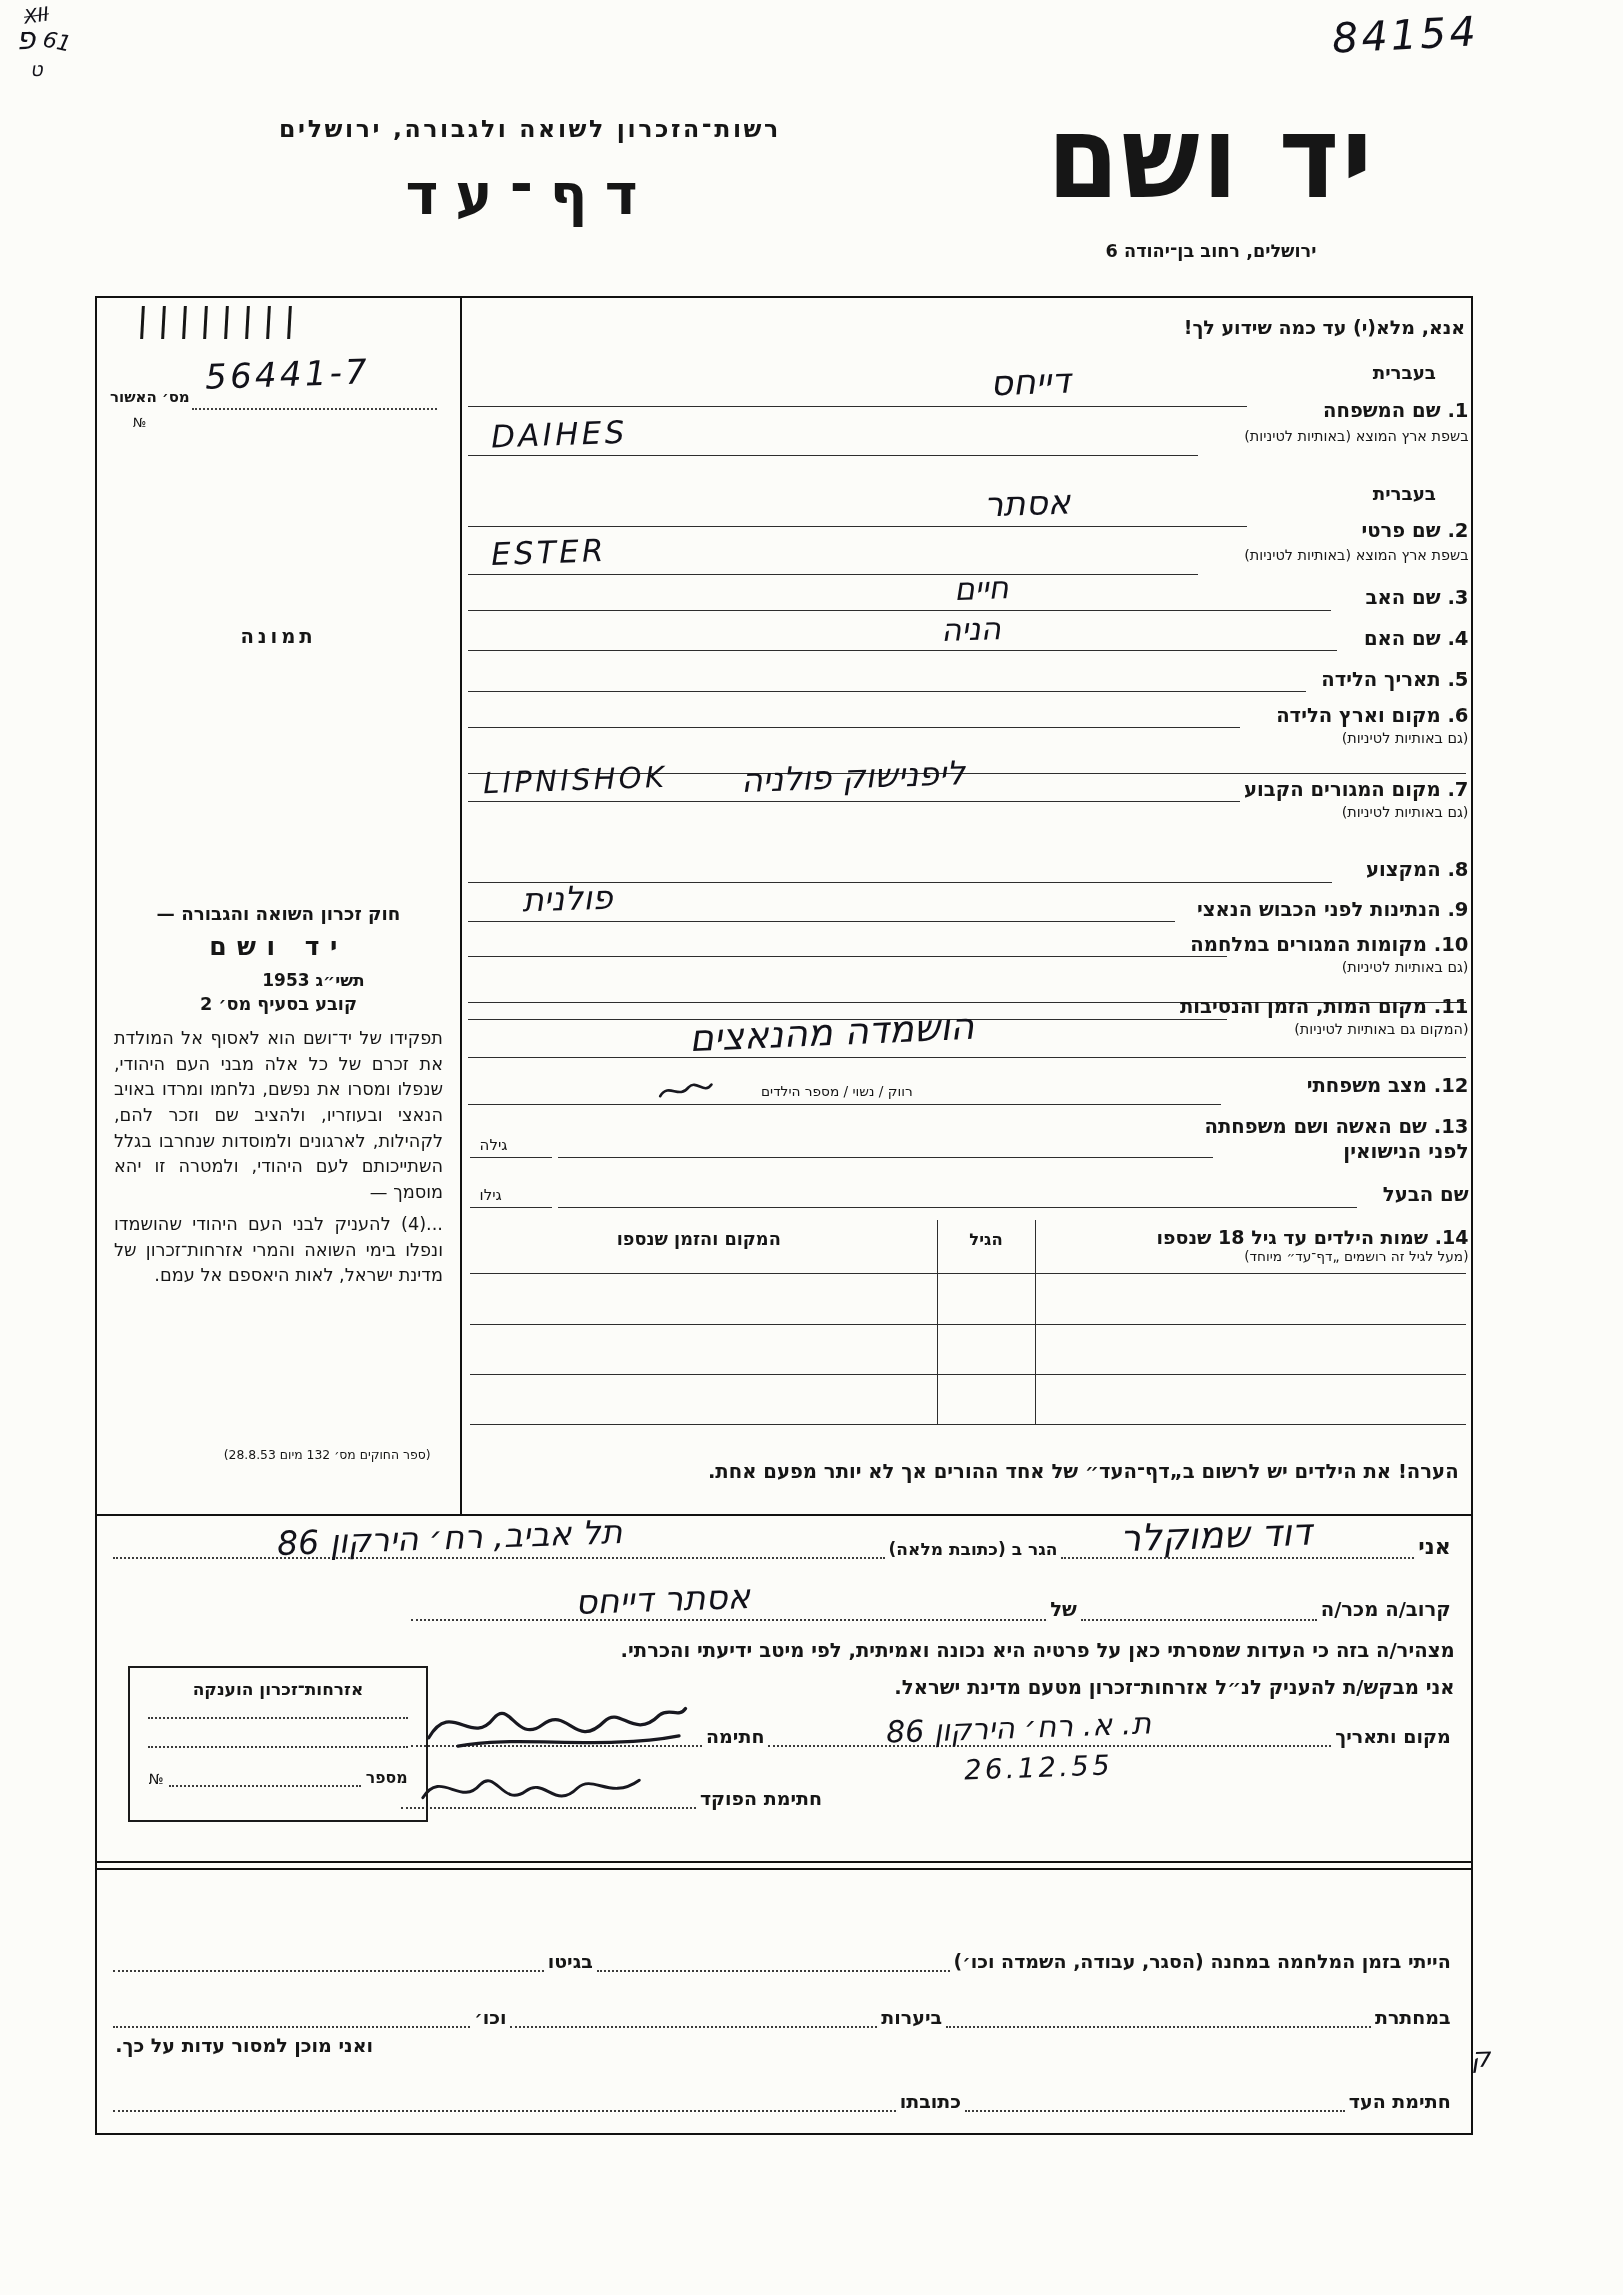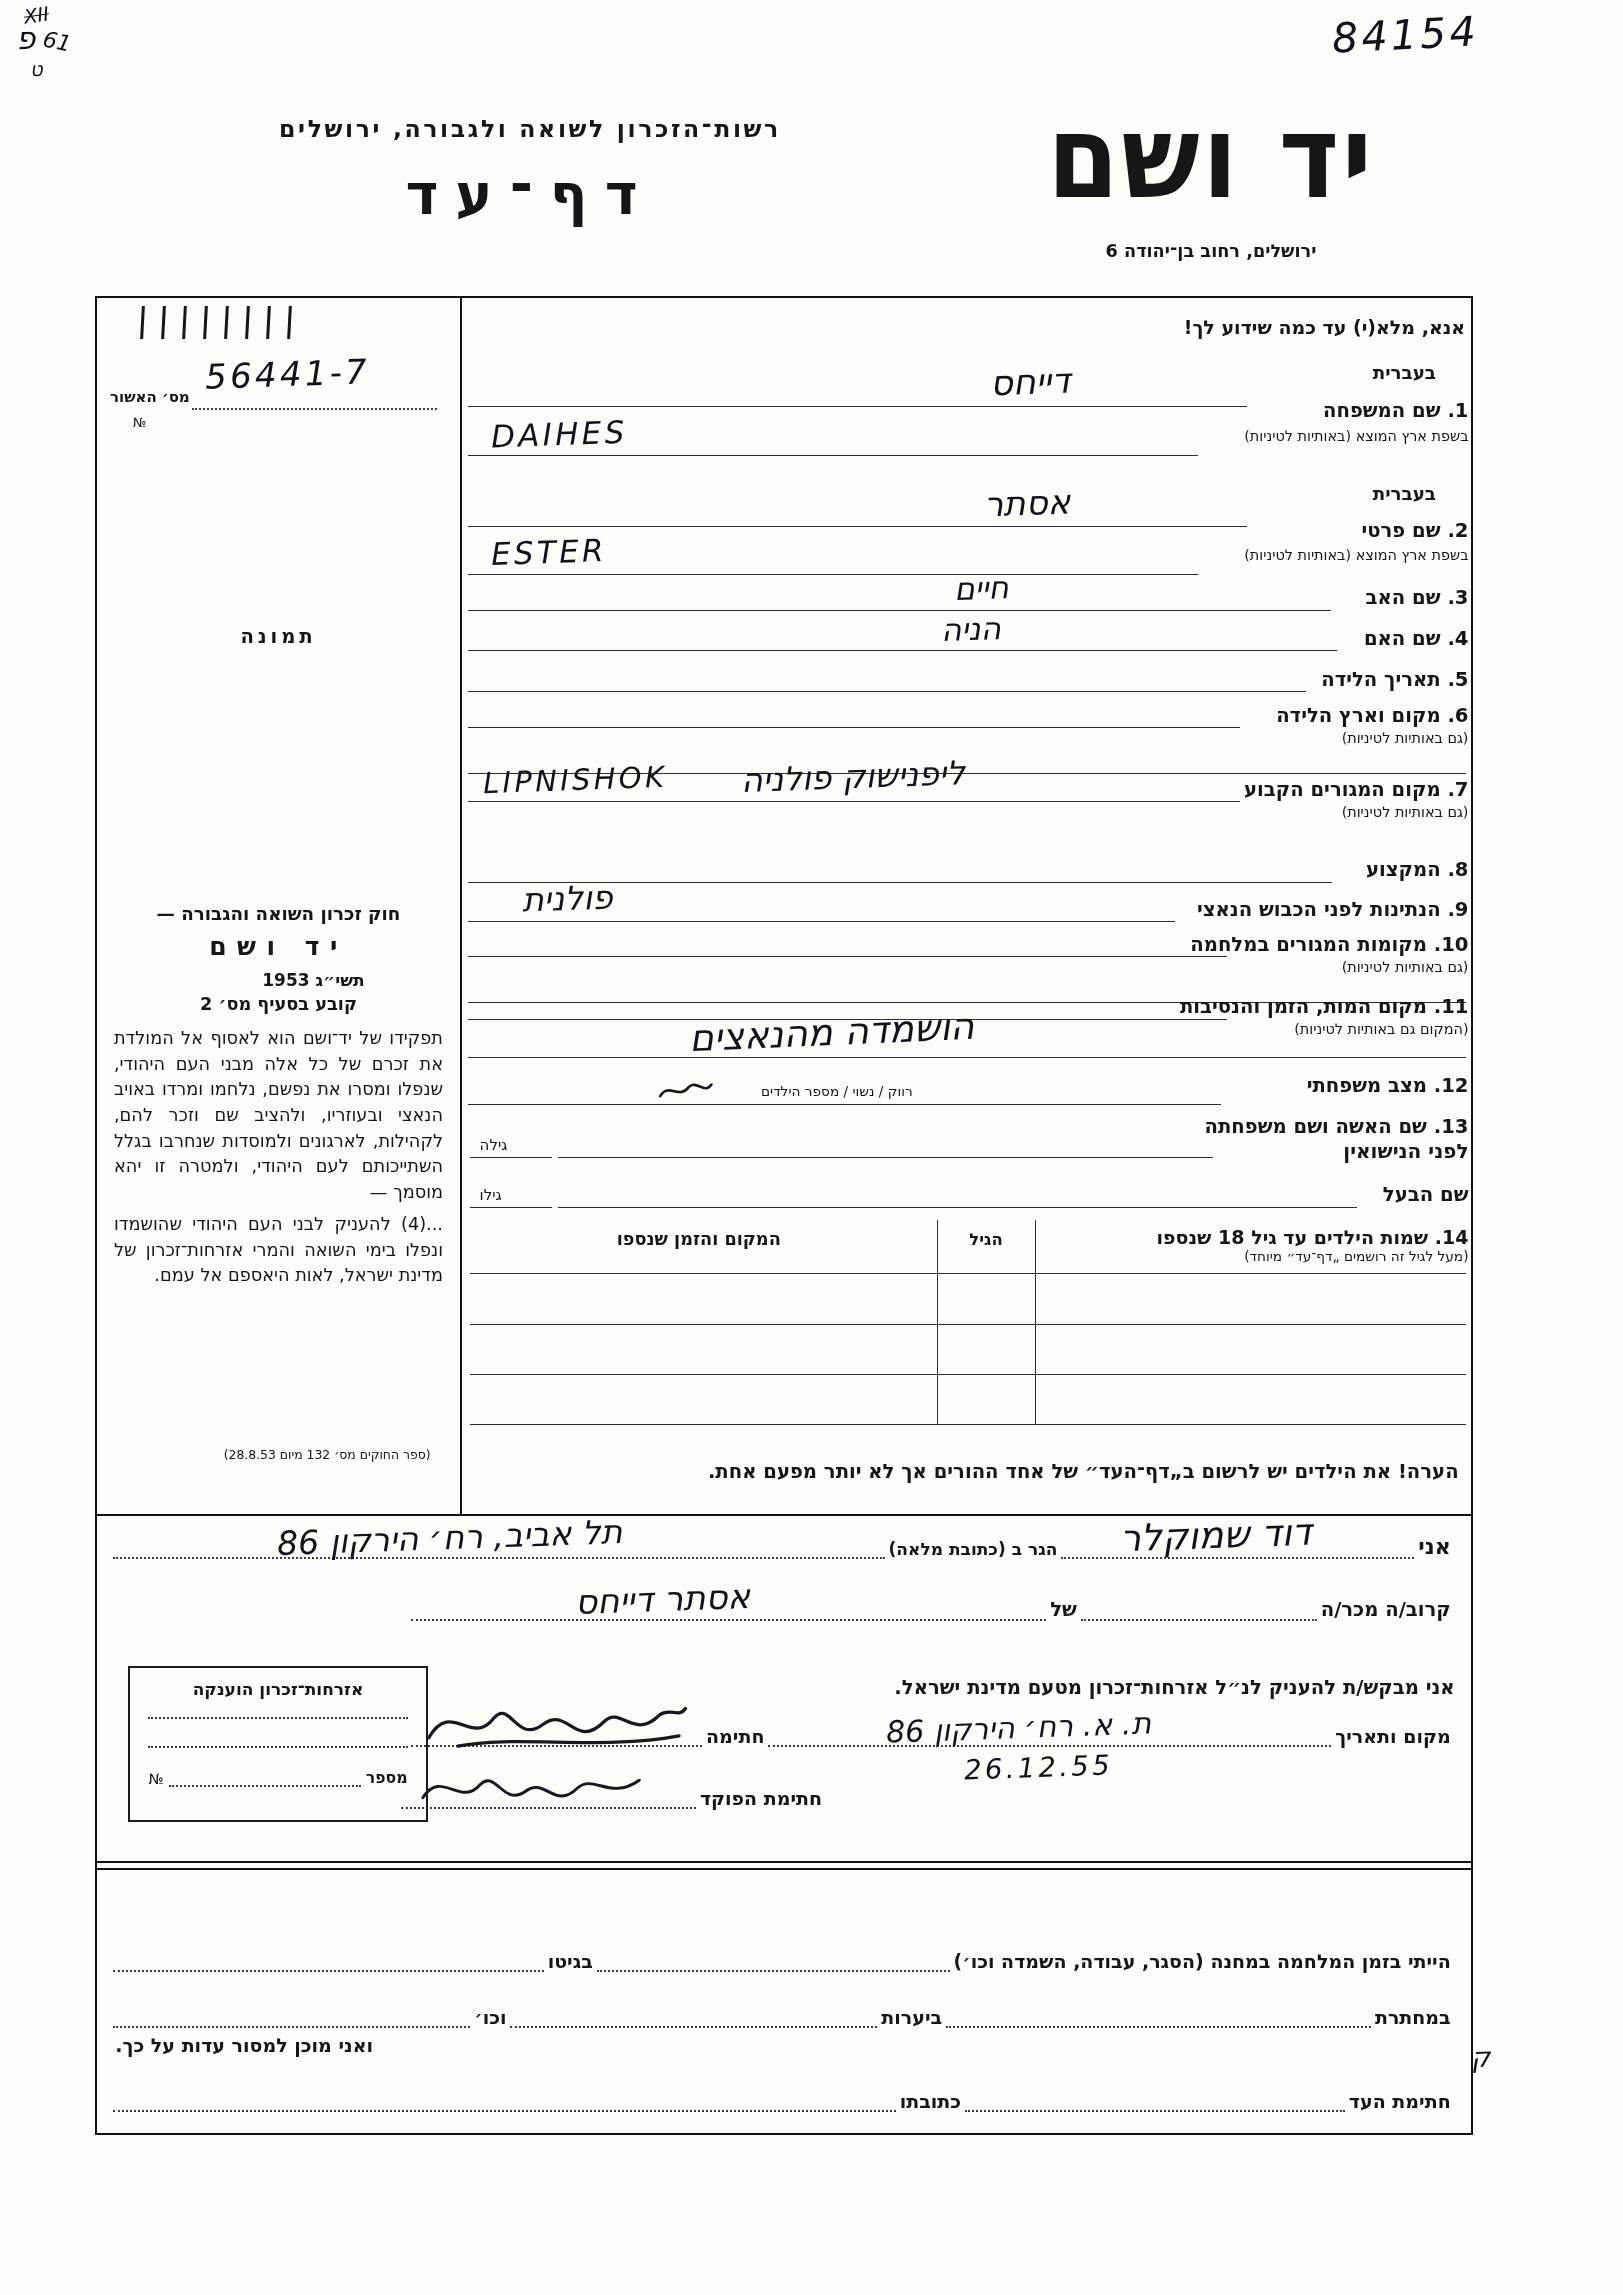--- a/index.html
+++ b/index.html
@@ -185,20 +185,21 @@
 
     <div class="drow" style="left:314px;right:16.4px;top:1293px">
       <span class="dlabel" style="font-size:19.6px">קרוב/ה מכר/ה</span>
       <span class="dots" style="width:236px"></span>
       <span class="dlabel" style="font-size:19.6px">של</span>
       <span class="dots grow">
         <span class="hw" style="left:164px;font-size:34px">אסתר דייחס</span>
       </span>
     </div>
 
+    <div class="abs b" style="right:16.4px;top:1341px;font-size:19.6px">מצהיר/ה בזה כי העדות שמסרתי כאן על פרטיה היא נכונה ואמיתית, לפי מיטב ידיעתי והכרתי.</div>
     <div class="abs b" style="right:16.4px;top:1378px;font-size:19.6px">אני מבקש/ת להעניק לנ״ל אזרחות־זכרון מטעם מדינת ישראל.</div>
 
     <div class="drow" style="left:314px;right:16.4px;top:1419px">
       <span class="dlabel" style="font-size:19px">מקום ותאריך</span>
       <span class="dots" style="width:563px">
         <span class="hw" style="left:118px;font-size:30px">ת. א. רח׳ הירקון 86</span>
         <span class="hw ltr" style="left:196px;bottom:-38px;font-size:27.5px">26.12.55</span>
       </span>
       <span class="dlabel" style="font-size:19px">חתימה</span>
       <span class="dots grow">

